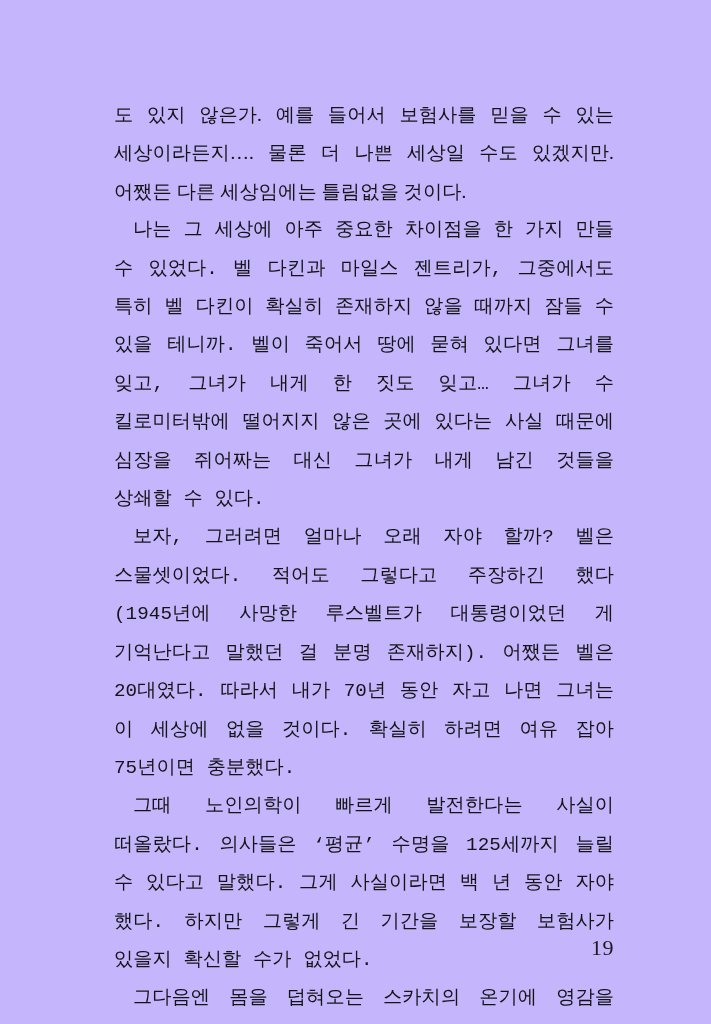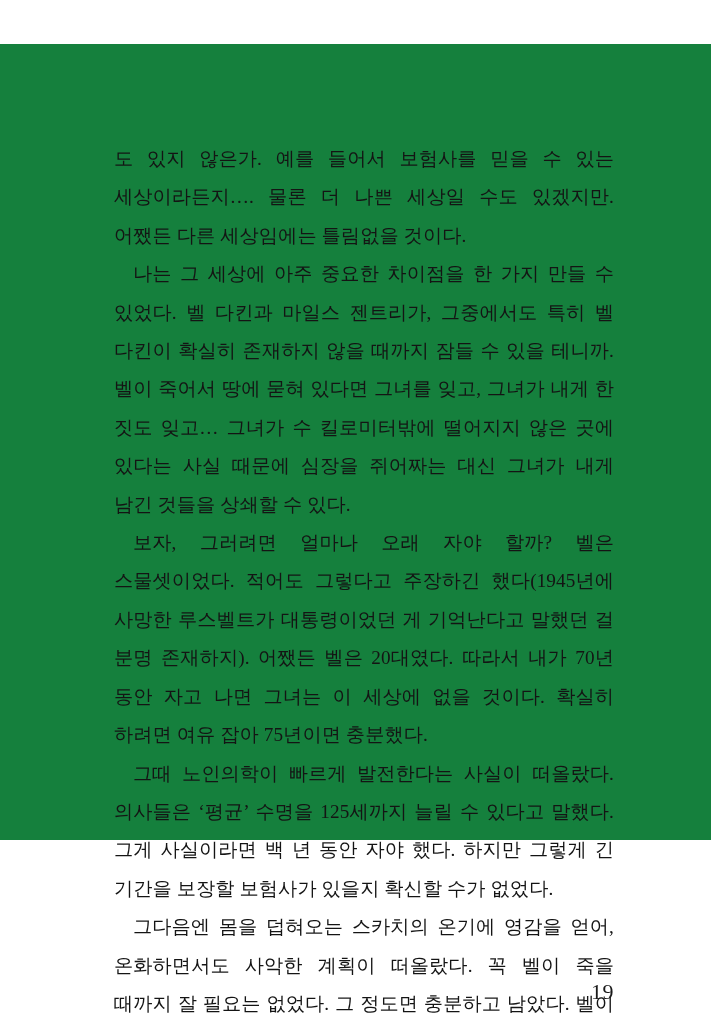--- a/index.html
+++ b/index.html
@@ -13,24 +13,23 @@
     background: #ffffff;
     font-family: "Liberation Serif", "DejaVu Serif", serif;
     color: #000000;
     overflow: hidden;
     position: relative;
   }
 
   .page {
     position: relative;
     width: 711px;
-    height: 796px;
-    background: #15803d;
+    height: 1024px;
+    background: #c4b5fd;
     box-sizing: border-box;
-    margin-top: 44px;
   }
 
   .text-block {
     position: absolute;
     left: 114px;
     top: 96px;
     width: 500px;
   }
 
   .para {
@@ -41,20 +40,21 @@
     text-justify: inter-character;
     word-break: keep-all;
     overflow-wrap: break-word;
     letter-spacing: 0.1px;
     color: #141414;
     -webkit-font-smoothing: antialiased;
   }
 
   .para.indent {
     text-indent: 19px;
+    font-family: Liberation Mono, monospace;
   }
 
   .page-number {
     position: absolute;
     left: 0;
     right: 97px;
     top: 938px;
     text-align: right;
     font-size: 22px;
     line-height: 20px;

